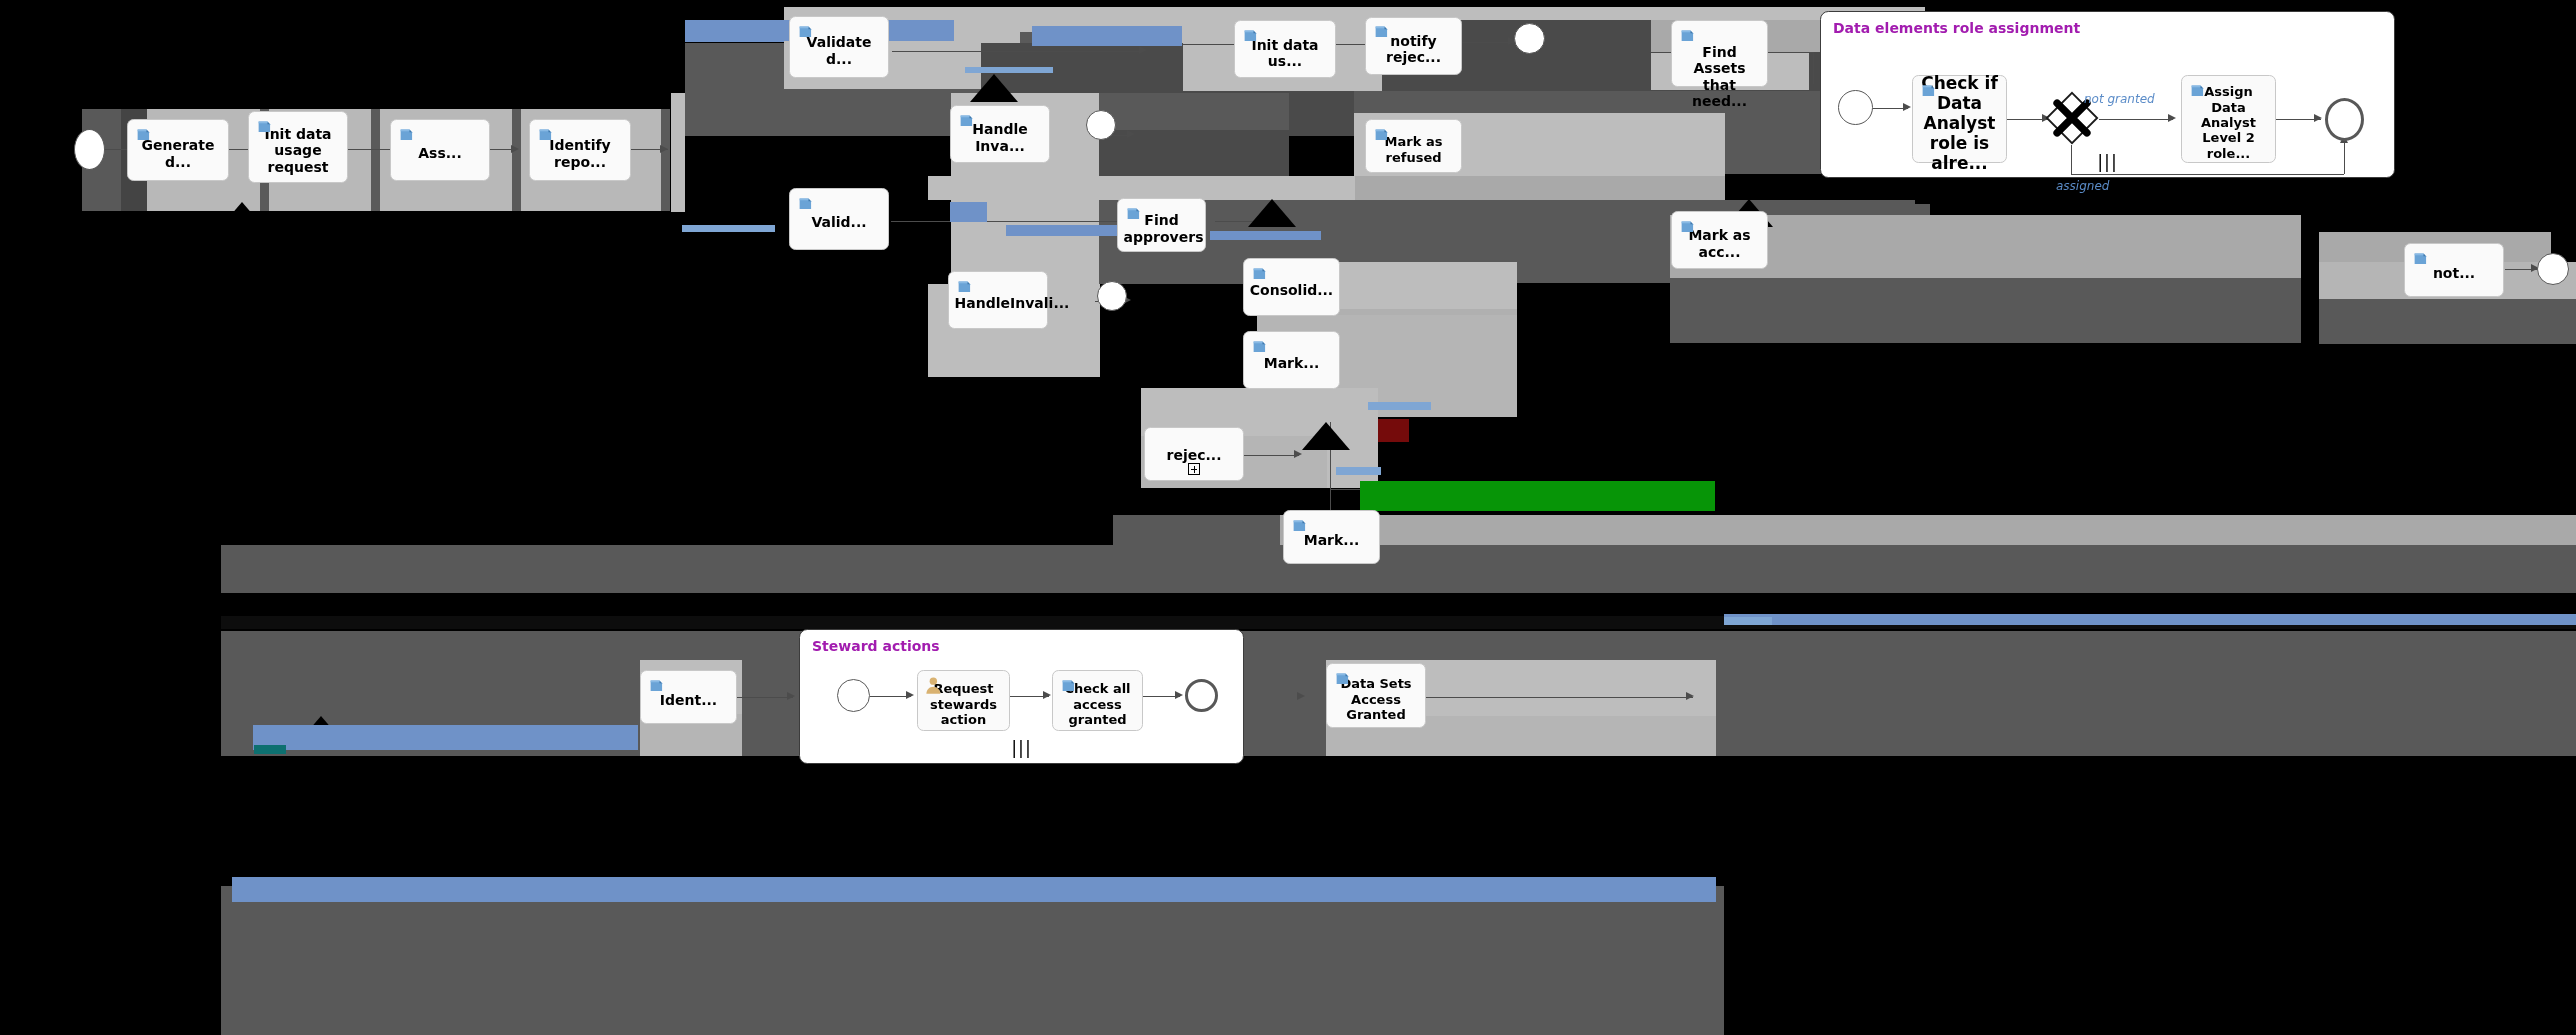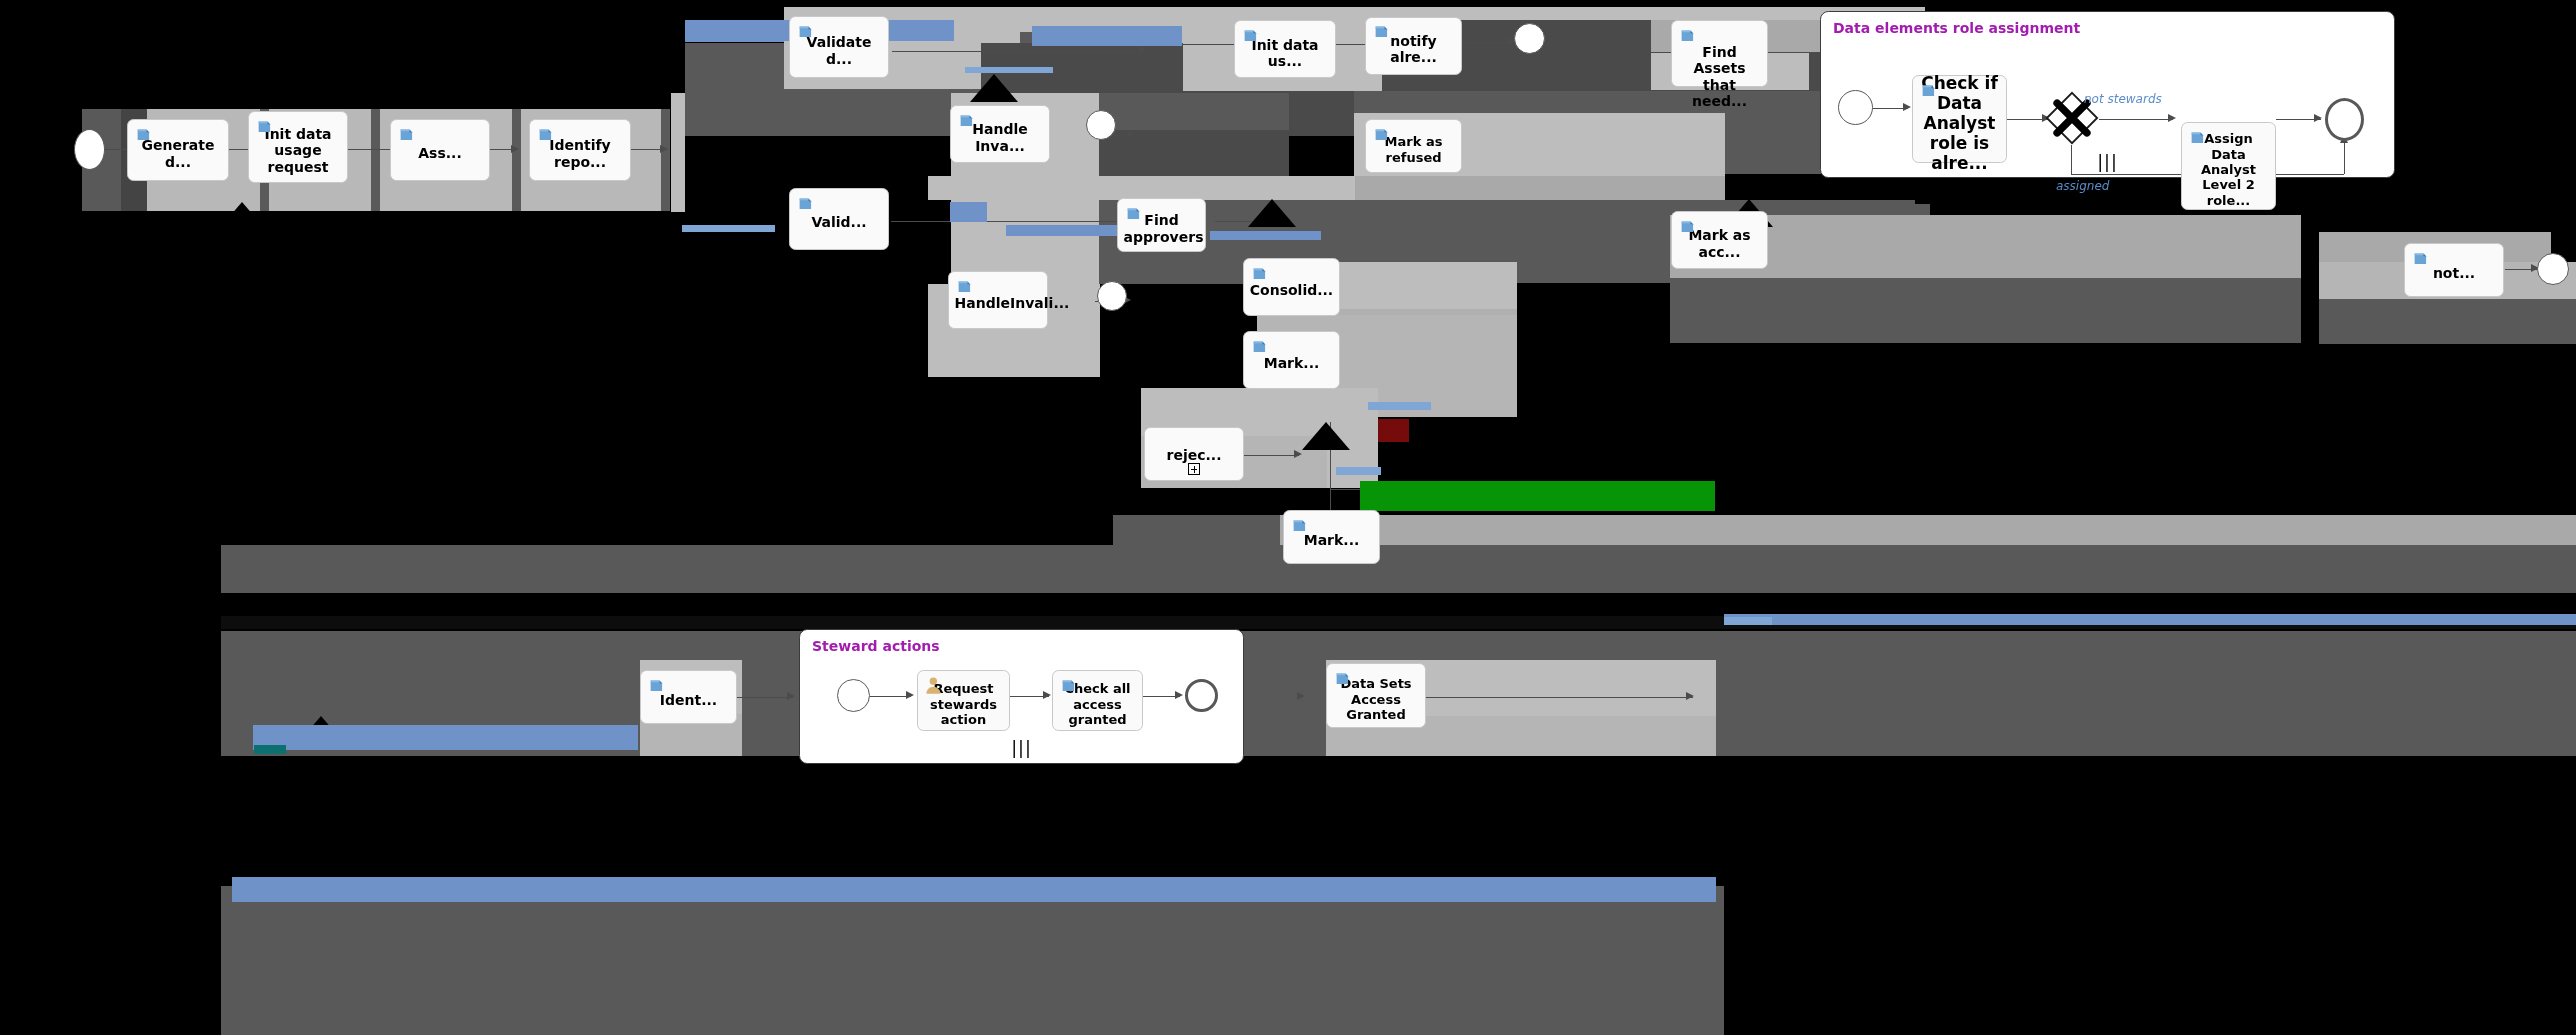--- a/index.html
+++ b/index.html
@@ -446,21 +446,21 @@
   </div>
 
   <div class="task" style="left:1365px;top:16.7px;width:97px;height:58px;">
     <span class="tico">
       <svg viewBox="0 0 20 20" width="17.6" height="17.6">
           <path d="M3 4h10l3 3v9H3z" fill="#6aa3d6"></path>
           <path d="M13 4l3 3h-3z" fill="#3f77ab"></path>
           <path d="M3 4h10v2H3z" fill="#88b9e4"></path>
         </svg>
     </span>
-    <span class="lbl">notify alre...</span>
+    <span class="lbl">notify rejec...</span>
   </div>
 
   <div class="task" style="left:1671px;top:20.4px;width:97px;height:67px;">
     <span class="tico">
       <svg viewBox="0 0 20 20" width="17.6" height="17.6">
           <path d="M3 4h10l3 3v9H3z" fill="#6aa3d6"></path>
           <path d="M13 4l3 3h-3z" fill="#3f77ab"></path>
           <path d="M3 4h10v2H3z" fill="#88b9e4"></path>
         </svg>
     </span>
@@ -586,25 +586,25 @@
     <div class="edge h" style="left:186px;top:107px;width:41px;"></div>
     <div class="arrowR" style="left:221px;top:102px;"></div>
 
     <div class="gw" style="left:224px;top:79px;width:54px;height:54px;">
       <svg viewBox="0 0 58 58" width="54" height="54">
         <polygon points="29,2 56,29 29,56 2,29" fill="#ffffff" stroke="#1b1b1b" stroke-width="2"></polygon>
         <path d="M13 13 L45 45 M45 13 L13 45" stroke="#000" stroke-width="8" stroke-linecap="round"></path>
       </svg>
     </div>
 
-    <span class="elabel" style="left:263px;top:80px;">not stewards</span>
+    <span class="elabel" style="left:263px;top:80px;">not granted</span>
     <div class="edge h" style="left:278px;top:107px;width:74px;"></div>
     <div class="arrowR" style="left:347px;top:102px;"></div>
 
-    <div class="task" style="left:360px;top:63px;width:95px;height:88px;margin-top:47px;">
+    <div class="task" style="left:360px;top:63px;width:95px;height:88px;">
       <span class="tico">
         <svg viewBox="0 0 20 20" width="17.6" height="17.6">
             <path d="M3 4h10l3 3v9H3z" fill="#6aa3d6"></path>
             <path d="M13 4l3 3h-3z" fill="#3f77ab"></path>
             <path d="M3 4h10v2H3z" fill="#88b9e4"></path>
           </svg>
       </span>
       <span class="lbl" style="white-space:pre-line;font-size:13px;">Assign Data
 Analyst Level 2
 role...</span>

